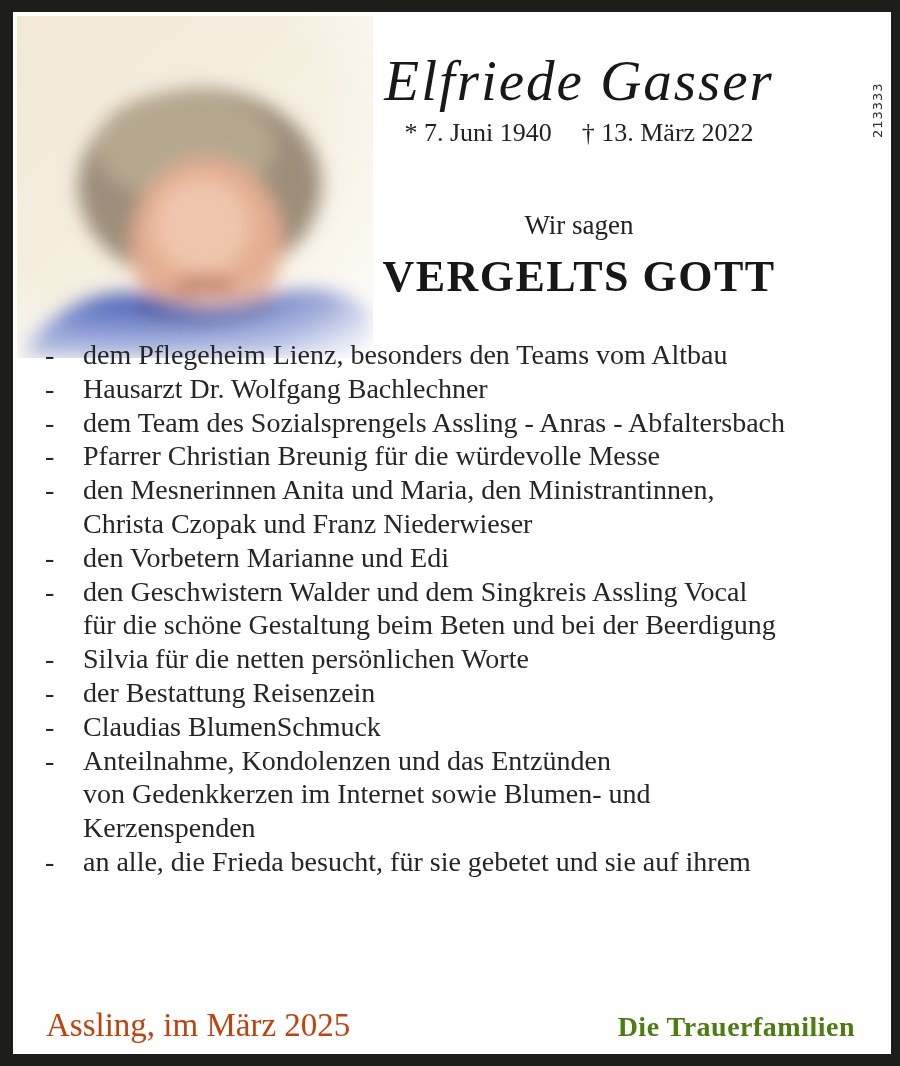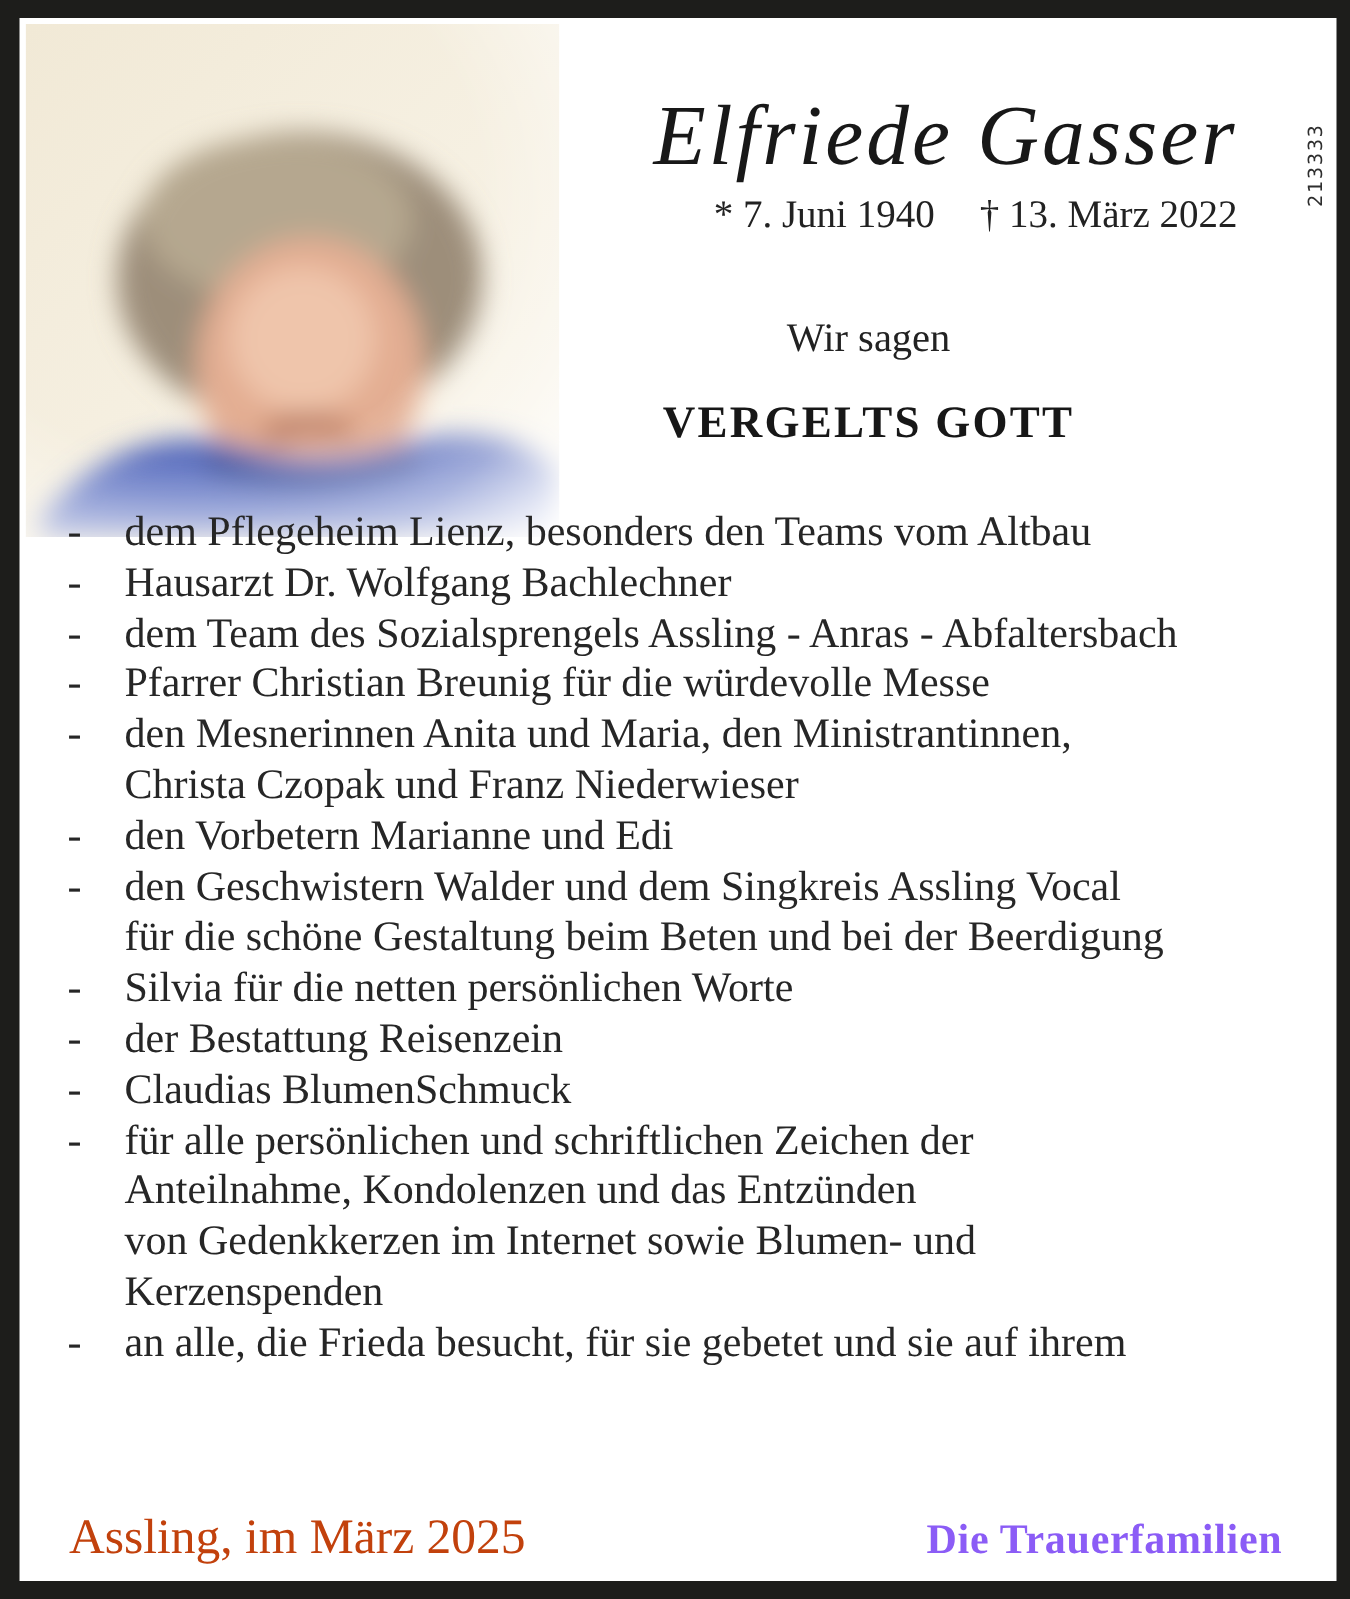--- a/index.html
+++ b/index.html
@@ -37,24 +37,24 @@
     writing-mode: vertical-rl;
     transform: rotate(180deg);
     font-family: "DejaVu Sans", sans-serif;
     font-size: 13px;
     letter-spacing: 1px;
     color: #2e2e2e;
   }
 
   .header {
     position: absolute;
-    top: 48px;
+    top: 38px;
     left: 320px;
     right: 66px;
-    text-align: right;
+    text-align: center;
   }
   .name {
     font-style: italic;
     font-size: 57px;
     line-height: 62px;
     letter-spacing: 2px;
     color: #181818;
     font-family: "Liberation Serif", serif;
   }
   .dates {
@@ -67,22 +67,22 @@
 
   .intro {
     position: absolute;
     top: 198px;
     left: 320px;
     right: 66px;
     text-align: center;
   }
   .wir-sagen { font-size: 27px; color: #222; }
   .headline {
-    margin-top: 24px;
-    font-size: 30px;
+    margin-top: 10px;
+    font-size: 44px;
     font-weight: bold;
     letter-spacing: 1.5px;
     color: #171717;
   }
 
   .thanks {
     position: absolute;
     top: 326px;
     left: 32px;
     right: 18px;
@@ -98,21 +98,21 @@
   .footer {
     position: absolute;
     left: 33px;
     right: 36px;
     bottom: 10px;
     display: flex;
     justify-content: space-between;
     align-items: baseline;
   }
   .place-date { font-size: 33px; color: #c2410c; }
-  .signature  { font-size: 28px; font-weight: bold; color: #8b5cf6; letter-spacing: 0.5px; }
+  .signature  { font-size: 28px; font-weight: bold; color: #4d7c0f; letter-spacing: 0.5px; }
 </style>
 </head>
 <body>
 
 <div class="notice">
   <div class="content">
 
     <div class="photo">
       <svg viewBox="0 0 356 342" preserveAspectRatio="none">
         <defs>
@@ -227,21 +227,20 @@
         </div>
         <div class="item">
           <span class="dash">-</span>
           <div class="item-lines">
             <div class="line">Claudias BlumenSchmuck</div>
           </div>
         </div>
         <div class="item">
           <span class="dash">-</span>
           <div class="item-lines">
-            <div class="line">für alle persönlichen und schriftlichen Zeichen der</div>
             <div class="line">Anteilnahme, Kondolenzen und das Entzünden</div>
             <div class="line">von Gedenkkerzen im Internet sowie Blumen- und</div>
             <div class="line">Kerzenspenden</div>
           </div>
         </div>
         <div class="item">
           <span class="dash">-</span>
           <div class="item-lines">
             <div class="line">an alle, die Frieda besucht, für sie gebetet und sie auf ihrem</div>
           </div>

